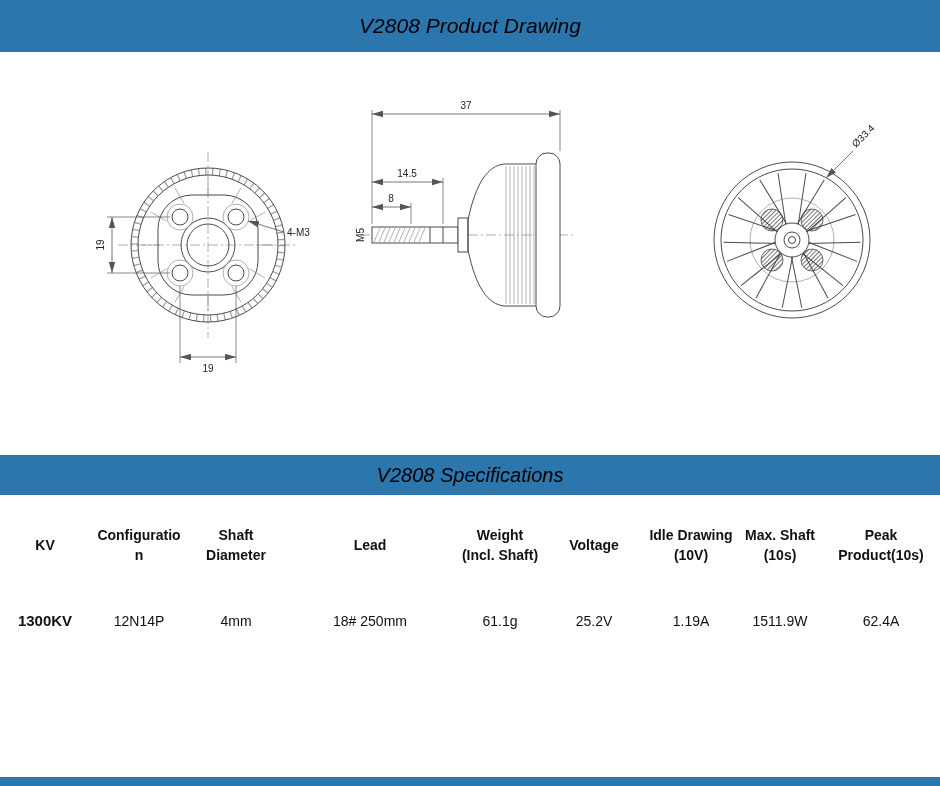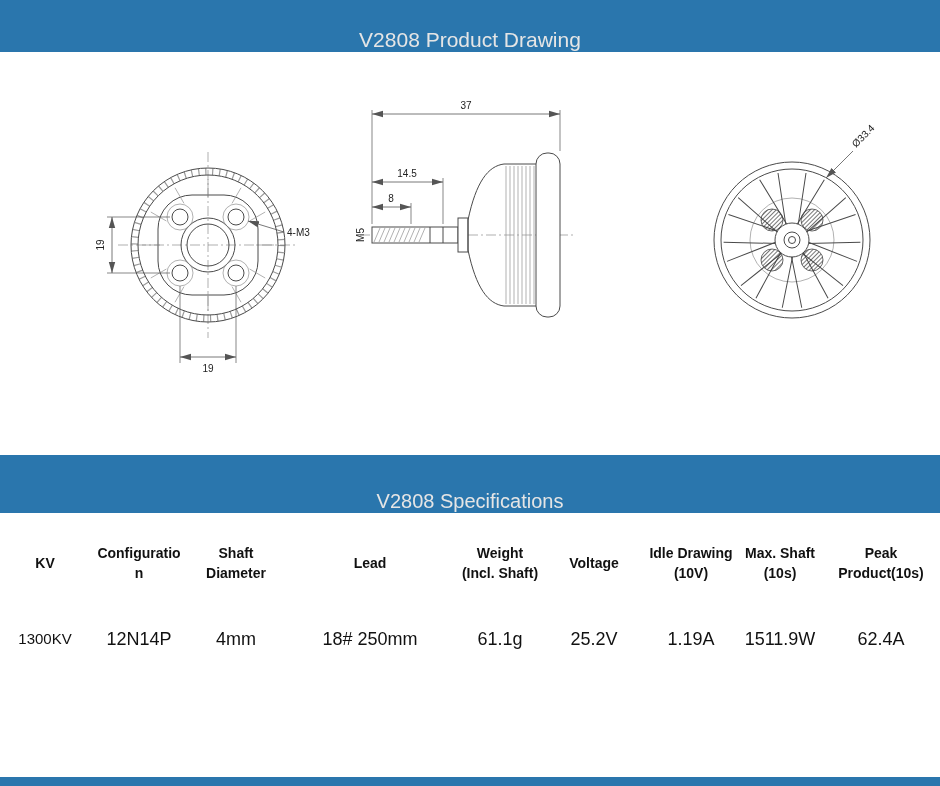--- a/index.html
+++ b/index.html
@@ -4,26 +4,26 @@
 <style>
   :root { --banner-color: #2a76ad; }
   * { box-sizing: border-box; }
   html, body { margin: 0; padding: 0; background: #ffffff; }
   .page {
     width: 940px; height: 786px; position: relative; overflow: hidden;
     background: #ffffff; font-family: "Liberation Sans", sans-serif;
   }
   .banner {
     background: var(--banner-color, #2a76ad);
-    color: #e5e5e5; display: flex; align-items: flex-end; justify-content: center;
+    color: #000000; display: flex; align-items: center; justify-content: center; font-style: italic;
   }
   .banner h1, .banner h2 { margin: 0; font-weight: 400; }
   .banner-top { height: 52px; }
   .banner-top h1 { font-size: 21px; }
-  .banner-specs { height: 58px; }
+  .banner-specs { height: 40px; }
   .banner-specs h2 { font-size: 20px; }
   .drawing-area { width: 940px; height: 403px; background: #ffffff; }
 
   
   .ln   { stroke: #4a4a4a; stroke-width: 1; fill: none; }
   .lnw  { stroke: #4a4a4a; stroke-width: 1; fill: #ffffff; }
   .thin { stroke: #8f8f8f; stroke-width: 0.7; fill: none; }
   .cl   { stroke: #7a7a7a; stroke-width: 0.6; fill: none; stroke-dasharray: 10 3 2 3; }
   .dim  { stroke: #555555; stroke-width: 0.8; fill: none; }
   .ext  { stroke: #555555; stroke-width: 0.7; fill: none; }
@@ -34,24 +34,24 @@
   .specs-section { padding-top: 4px; }
   table.specs {
     width: 940px; border-collapse: collapse; table-layout: fixed;
     color: #111111;
   }
   table.specs th {
     font-size: 14px; font-weight: 700; text-align: center; vertical-align: middle;
     padding: 14px 5px; height: 92px; overflow-wrap: break-word; line-height: 1.45;
   }
   table.specs td {
-    font-size: 18px; font-weight: 400; text-align: center; vertical-align: middle;
+    font-size: 14px; font-weight: 400; text-align: center; vertical-align: middle;
     padding: 14px 4px; height: 60px; overflow-wrap: break-word; line-height: 1.35;
   }
-  table.specs td.kv { font-weight: 400; font-size: 15px; }
+  table.specs td.kv { font-weight: 700; font-size: 15px; }
   .bottom-bar {
     position: absolute; left: 0; bottom: 0; width: 940px; height: 9px;
     background: var(--banner-color, #2a76ad);
   }
 </style>
 </head>
 <body>
 
 <div class="page">
 

